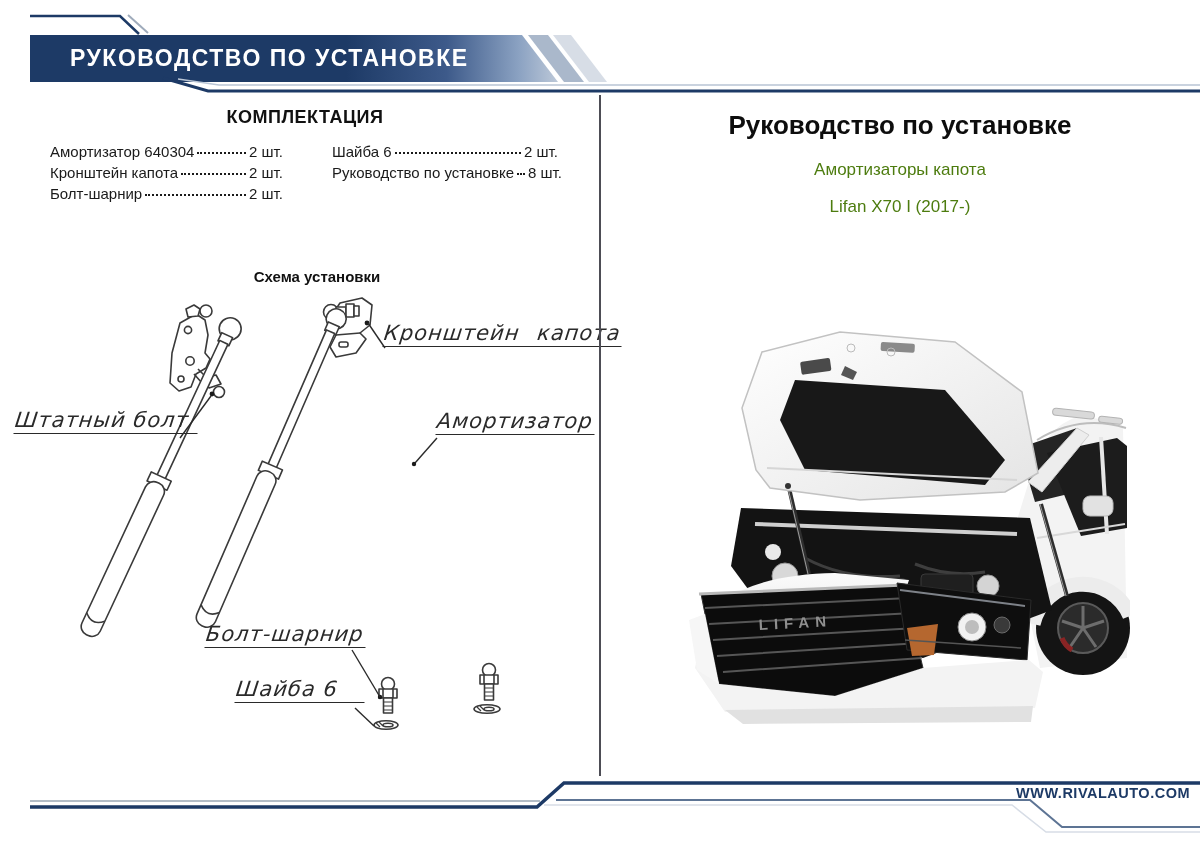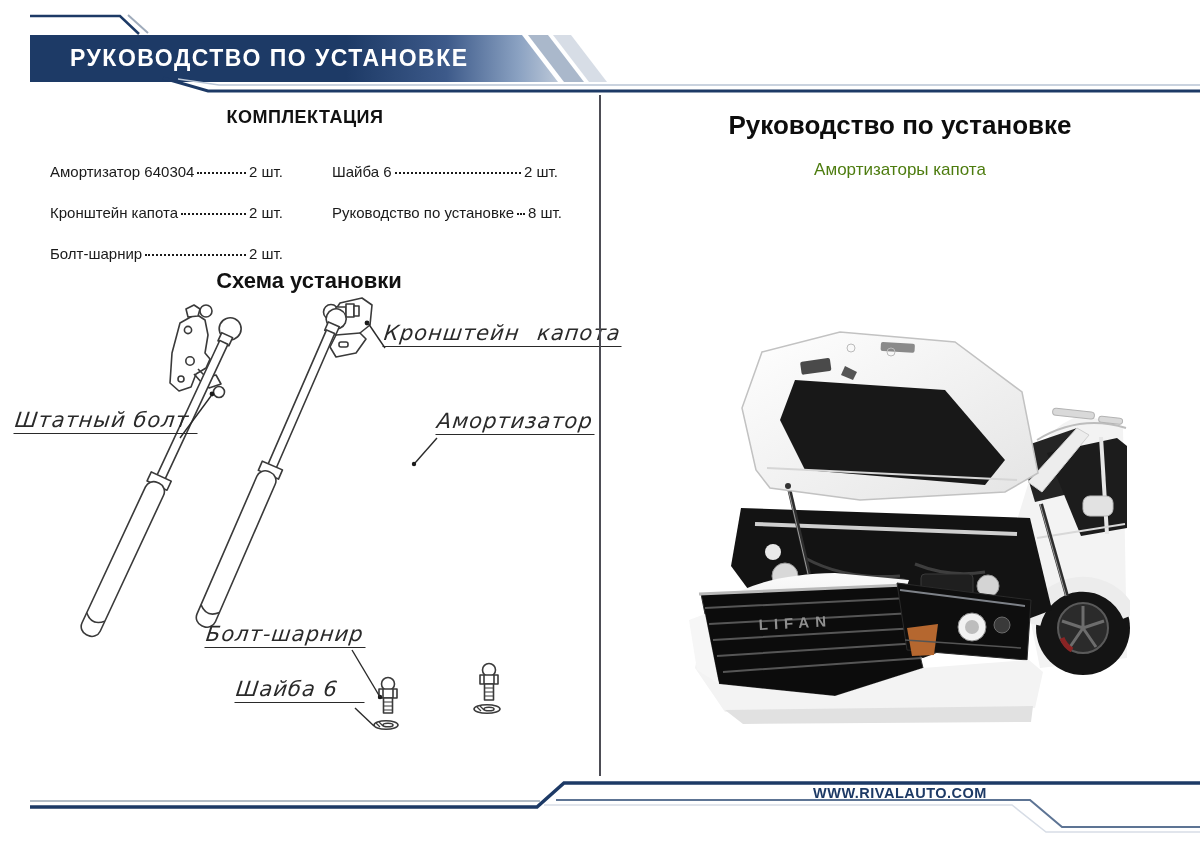--- a/index.html
+++ b/index.html
@@ -17,28 +17,28 @@
   }
 
   
   .kit-title {
     position:absolute; left:60px; top:107px; width:490px; text-align:center;
     font-size:18px; font-weight:bold; color:#111; letter-spacing:0.5px;
   }
   .kit-col { position:absolute; top:143px; font-size:15px; color:#1a1a1a; }
   .kit-col-1 { left:50px;  width:233px; }
   .kit-col-2 { left:332px; width:226px; }
-  .kit-row { display:flex; align-items:baseline; height:21px;margin-top:20px; }
+  .kit-row { display:flex; align-items:baseline; height:21px; }
   .kit-name { white-space:nowrap; }
   .kit-dots { flex:1; border-bottom:2px dotted #1a1a1a; margin:0 3px; transform:translateY(-3px); min-width:8px; }
   .kit-qty { white-space:nowrap; }
 
   .schema-title {
-    position:absolute; left:64px; top:268px; width:490px; text-align:center;
-    font-size:22px; font-weight:bold; color:#111;
+    position:absolute; left:72px; top:268px; width:490px; text-align:center;
+    font-size:15px; font-weight:bold; color:#111;
   }
 
   
   .dlabel {
     position:absolute; font-family:"DejaVu Sans", sans-serif; font-style:italic;
     font-size:21px; color:#2a2a2a; letter-spacing:1px;
     border-bottom:1.6px solid #2a2a2a; padding:0 3px 1px 0;
     transform:skewX(-7deg); white-space:nowrap; line-height:1.1;
   }
   .dlabel-bracket { left:384px; top:322px; word-spacing:10px; }
@@ -55,21 +55,21 @@
     position:absolute; left:610px; top:110px; width:580px; text-align:center;
     font-size:26px; font-weight:bold; color:#0d0d0d;
   }
   .r-line { position:absolute; left:610px; width:580px; text-align:center; font-size:17px; color:#4d7c0f; }
   .r-product { top:160px; }
   .r-vehicle { top:197px; }
   .r-sku     { top:233px; }
 
   
   .site {
-    position:absolute; left:610px; top:785px; width:580px; text-align:center;
+    position:absolute; left:610px; top:785px; width:580px; text-align:right;
     font-size:14.5px; font-weight:bold; color:#1d3a66; letter-spacing:0.5px;
   }
 </style>
 </head>
 <body>
 
 <div class="page">
 
   <svg class="abs" style="left:0;top:0" width="1200" height="100" viewBox="0 0 1200 100">
     <defs>
@@ -216,20 +216,21 @@
   <div class="dlabel dlabel-bracket">Кронштейн капота</div>
   <div class="dlabel dlabel-stockbolt">Штатный болт</div>
   <div class="dlabel dlabel-strut">Амортизатор</div>
   <div class="dlabel dlabel-hingebolt">Болт-шарнир</div>
   <div class="dlabel dlabel-washer">Шайба 6</div>
 
   <div class="v-divider"></div>
 
   <div class="r-title">Руководство по установке</div>
   <div class="r-line r-product">Амортизаторы капота</div>
+  <div class="r-line r-vehicle">Lifan X70 I (2017-)</div>
 
   <svg class="abs" style="left:685px;top:328px" width="445" height="410" viewBox="0 0 445 410">
     <defs>
       <linearGradient id="hoodGrad" x1="0" y1="0" x2="1" y2="1">
         <stop offset="0" stop-color="#ffffff"></stop>
         <stop offset="1" stop-color="#e4e4e4"></stop>
       </linearGradient>
       <linearGradient id="bodyGrad" x1="0" y1="0" x2="0" y2="1">
         <stop offset="0" stop-color="#fbfbfb"></stop>
         <stop offset="1" stop-color="#e2e2e2"></stop>

